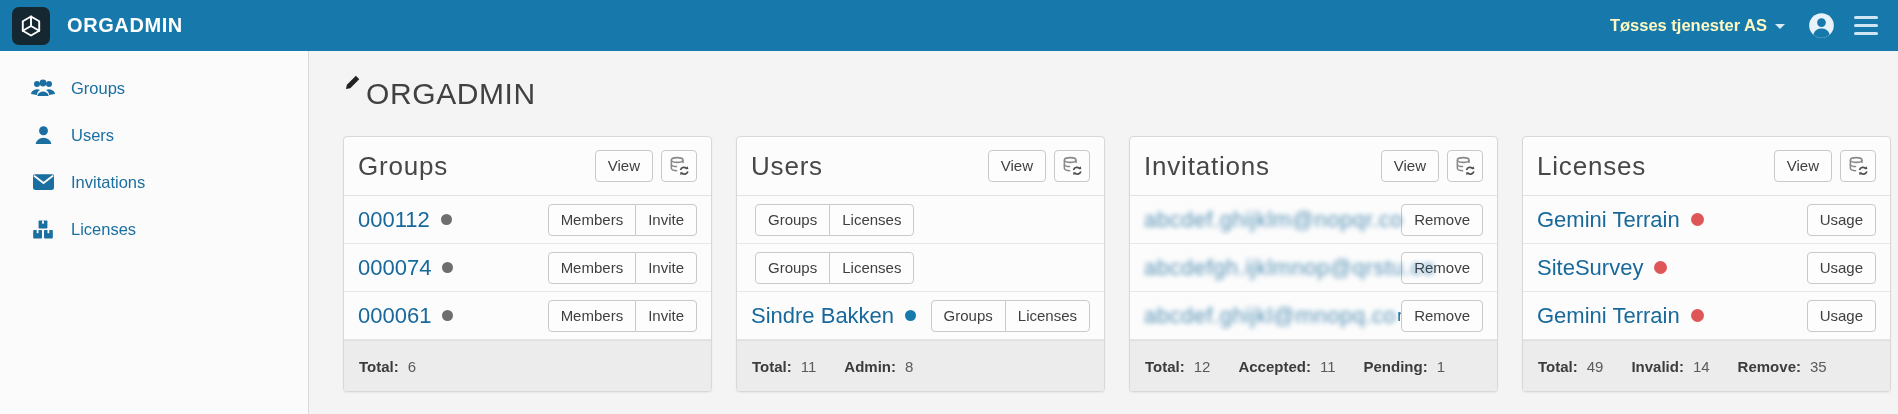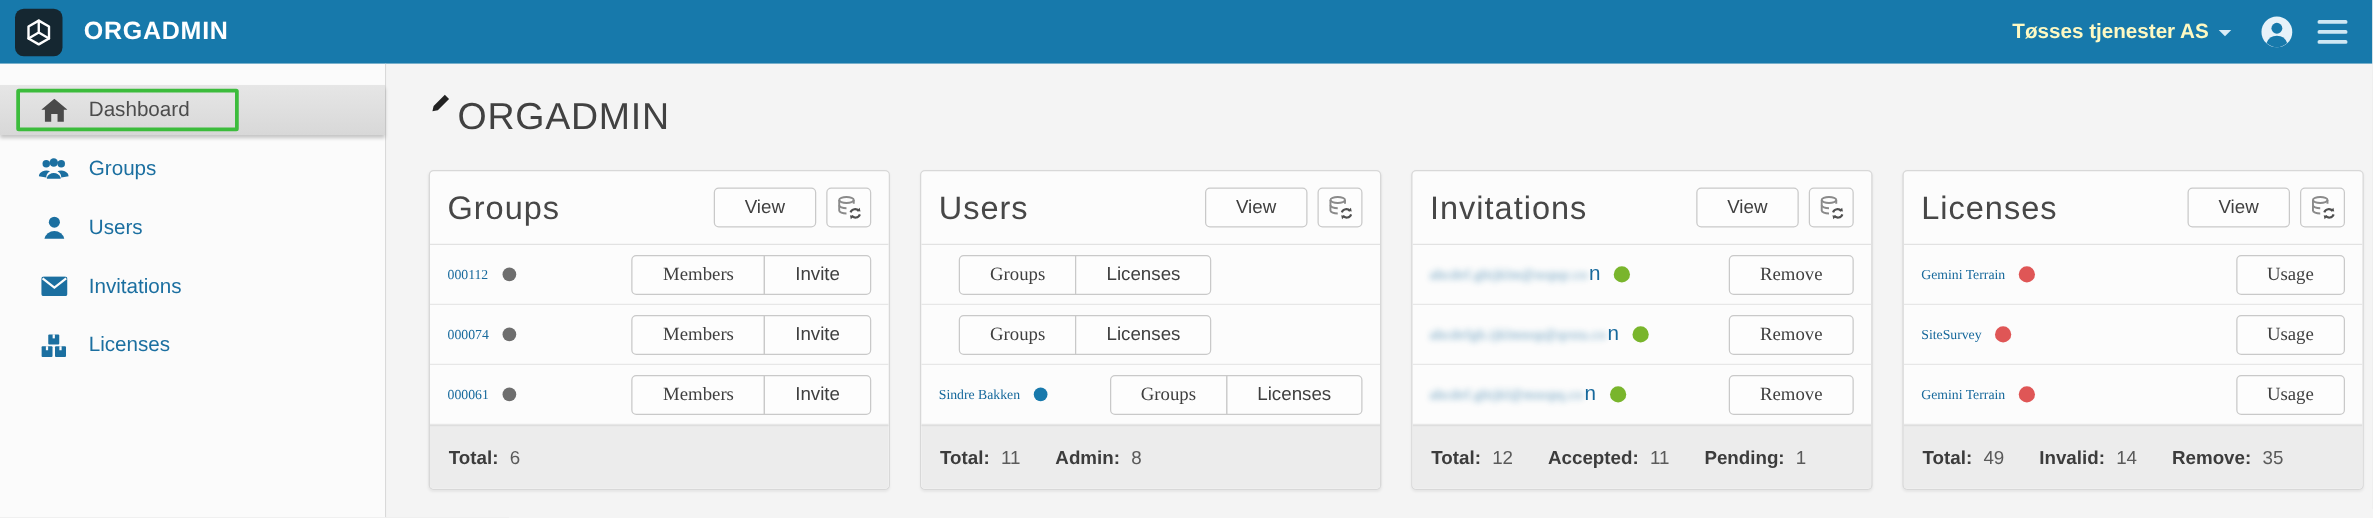--- a/index.html
+++ b/index.html
@@ -51,36 +51,36 @@
     width:369px; background:#fcfcfc; border:1px solid #d8d8d8; border-radius:4px;
     overflow:hidden; box-shadow:0 1px 2px rgba(0,0,0,.06); flex:none;
   }
   .card-header {
     height:59px; display:flex; align-items:center; padding:0 14px;
     border-bottom:1px solid #e2e2e2;
   }
   .card-title { font-size:26px; font-weight:300; color:#474747; letter-spacing:.8px; flex:1; }
   .btn {
     background:#fdfdfd; border:1px solid #c9c9c9; border-radius:4px;
-    font-size:15px; color:#3f3f3f; padding:6px 24px; cursor:pointer;
+    font-size:15px; color:#3f3f3f; padding:6px 12px; cursor:pointer;
     font-family:inherit; line-height:1.2;
   }
   .icon-btn { margin-left:8px; padding:5px 7px; display:inline-flex; align-items:center; }
   .card-row {
     height:48px; display:flex; align-items:center; padding:0 14px;
     border-bottom:1px solid #e7e7e7;
   }
   .row-left { flex:1; display:flex; align-items:center; min-width:0; }
-  .row-link { font-size:11px; color:#17699c; text-decoration:none; cursor:pointer; white-space:nowrap;font-family:Liberation Serif, serif; }
+  .row-link { font-size:22px; color:#17699c; text-decoration:none; cursor:pointer; white-space:nowrap; }
   .row-link.blurred { filter:blur(2.4px); opacity:.72; letter-spacing:.5px; }
   .blur-suffix { font-size:16.5px; color:#17699c; margin-left:1px; }
   .dot { width:11px; height:11px; border-radius:50%; margin-left:11px; flex:none; }
   .btn-group { display:inline-flex; }
   .btn-group .btn { border-radius:0; margin-left:-1px; }
-  .btn-group .btn:first-child { border-radius:4px 0 0 4px; margin-left:16px;font-family:Liberation Serif, serif; }
+  .btn-group .btn:first-child { border-radius:4px 0 0 4px; margin-left:4px; }
   .btn-group .btn:last-child { border-radius:0 4px 4px 0; }
   .btn-group .btn.single { border-radius:4px; }
   .card-footer {
     height:51px; background:#ececec; border-top:1px solid #dedede;
     display:flex; align-items:center; padding:0 15px; gap:28px;
   }
   .stat { display:flex; align-items:baseline; gap:9px; }
   .stat-label { font-size:15px; font-weight:bold; color:#3c3c3c; }
   .stat-value { font-size:15px; color:#5a5a5a; }
 </style>
@@ -116,29 +116,20 @@
     <div class="hamburger">
       <span></span>
         <span></span>
         <span></span>
     </div>
   </div>
 
   <div class="body">
 
     <nav class="sidebar" id="sidebar">
-      <div class="side-item active">
-        <div class="active-outline"></div>
-        <span class="s-icon">
-          <svg width="21" height="19" viewBox="0 0 20 18" fill="#4a4a4a">
-            <path d="M10 0 L20 8.4 H17.2 V17.5 H12.4 V11.6 H7.6 V17.5 H2.8 V8.4 H0 Z"></path>
-          </svg>
-        </span>
-        <span class="s-label">Dashboard</span>
-      </div>
       <div class="side-item">
         <span class="s-icon">
           <svg width="24" height="18" viewBox="0 0 24 18" fill="#1b6fa0">
             <circle cx="6" cy="5" r="3"></circle>
               <circle cx="18" cy="5" r="3"></circle>
               <circle cx="12" cy="4" r="3.4"></circle>
             <path d="M0 15 a6 5 0 0 1 9 -4 a7.5 6 0 0 0 -3 5 z"></path>
             <path d="M24 15 a6 5 0 0 0 -9 -4 a7.5 6 0 0 1 3 5 z"></path>
             <path d="M6.5 16 a6 6 0 0 1 11 0 v1 h-11 z"></path>
           </svg>

